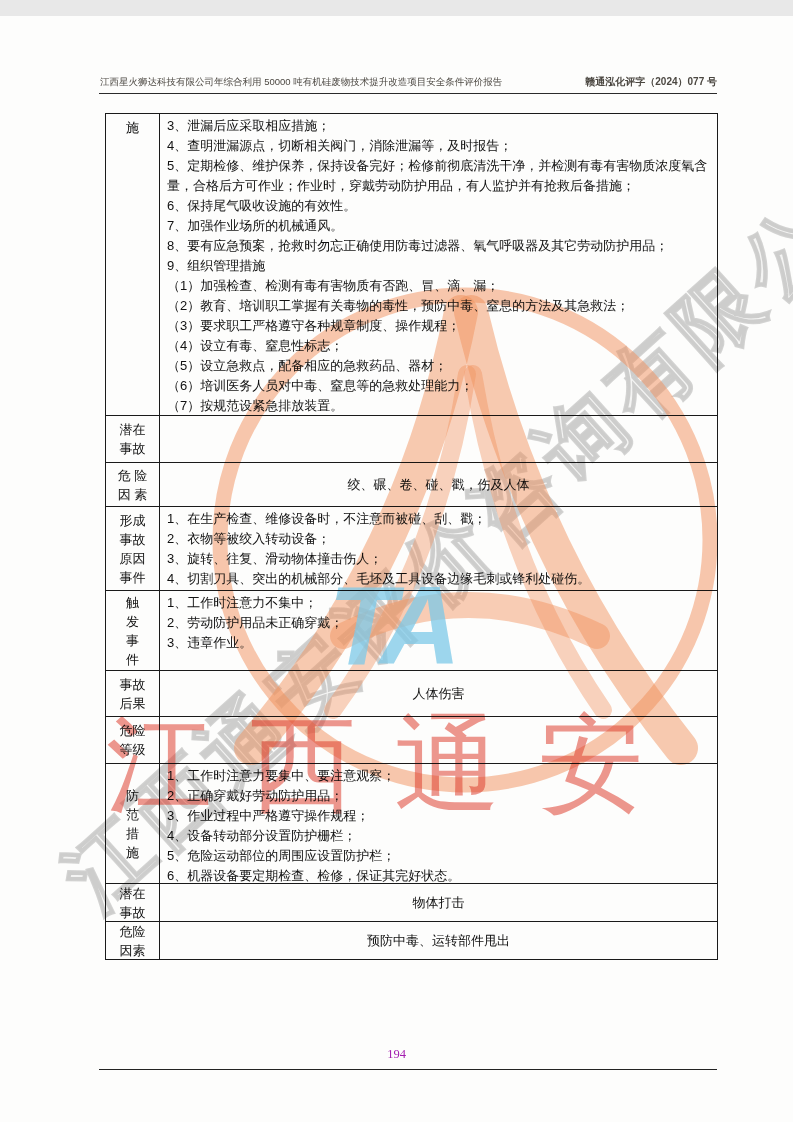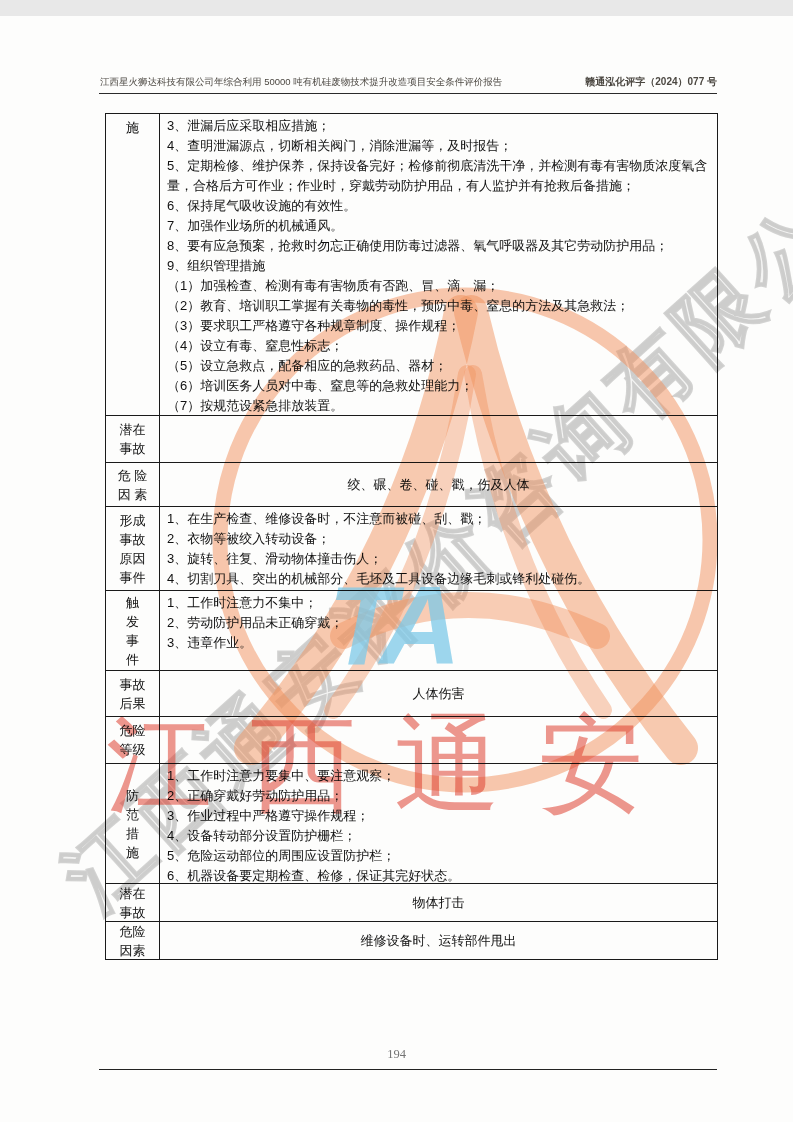--- a/index.html
+++ b/index.html
@@ -32,21 +32,21 @@
     box-sizing:border-box;
   }
   .center .t-content{display:flex;align-items:center;justify-content:center;
     text-align:center;padding:0;}
   .top .t-label{align-items:flex-start;padding-top:4px;}
   .r0{height:301px;} .r1{height:47px;} .r2{height:44px;justify-content:center;} .r3{height:84px;}
   .r4{height:80px;} .r5{height:46px;} .r6{height:47px;} .r7{height:120px;}
   .r8{height:38px;} .r9{height:38px;}
   
   .page-num{position:absolute;left:0;right:0;top:1031px;text-align:center;
-    font-size:12.5px;font-family:"Liberation Serif","DejaVu Serif",serif;color:#737373;}
+    font-size:12.5px;font-family:"Liberation Serif","DejaVu Serif",serif;color:#a21caf;}
   .ftr-line{position:absolute;left:99px;top:1053px;width:618px;border-top:1.8px solid #222;}
   
   .wm{position:absolute;inset:0;z-index:5;pointer-events:none;mix-blend-mode:multiply;}
   .wm-emblem{position:absolute;left:205px;top:262px;}
   .wm-ta{
     position:absolute;left:328px;top:554px;font-size:112px;line-height:1;
     font-style:italic;font-weight:bold;letter-spacing:-8px;
     color:rgba(125,203,235,0.75);
   }
   .wm-diag{
@@ -151,21 +151,21 @@
 
     <div class="t-row r8 center">
       <div class="t-label">潜在
 事故</div>
       <div class="t-content">物体打击</div>
     </div>
 
     <div class="t-row r9 center">
       <div class="t-label">危险
 因素</div>
-      <div class="t-content">维修设备时、运转部件甩出</div>
+      <div class="t-content">预防中毒、运转部件甩出</div>
     </div>
 
   </div>
 
   <div class="wm">
     <div class="wm-diag">江西通安评价咨询有限公司</div>
     <svg class="wm-emblem" width="520" height="520" viewBox="0 0 520 520">
       <circle cx="260" cy="262" r="245" fill="none" stroke="rgba(243,146,93,0.50)" stroke-width="15"></circle>
       <path d="M256,34 Q208,280 46,470" fill="none" stroke="rgba(243,146,93,0.48)" stroke-width="34" stroke-linecap="round"></path>
       <path d="M266,34 Q324,280 476,470" fill="none" stroke="rgba(243,146,93,0.48)" stroke-width="34" stroke-linecap="round"></path>

